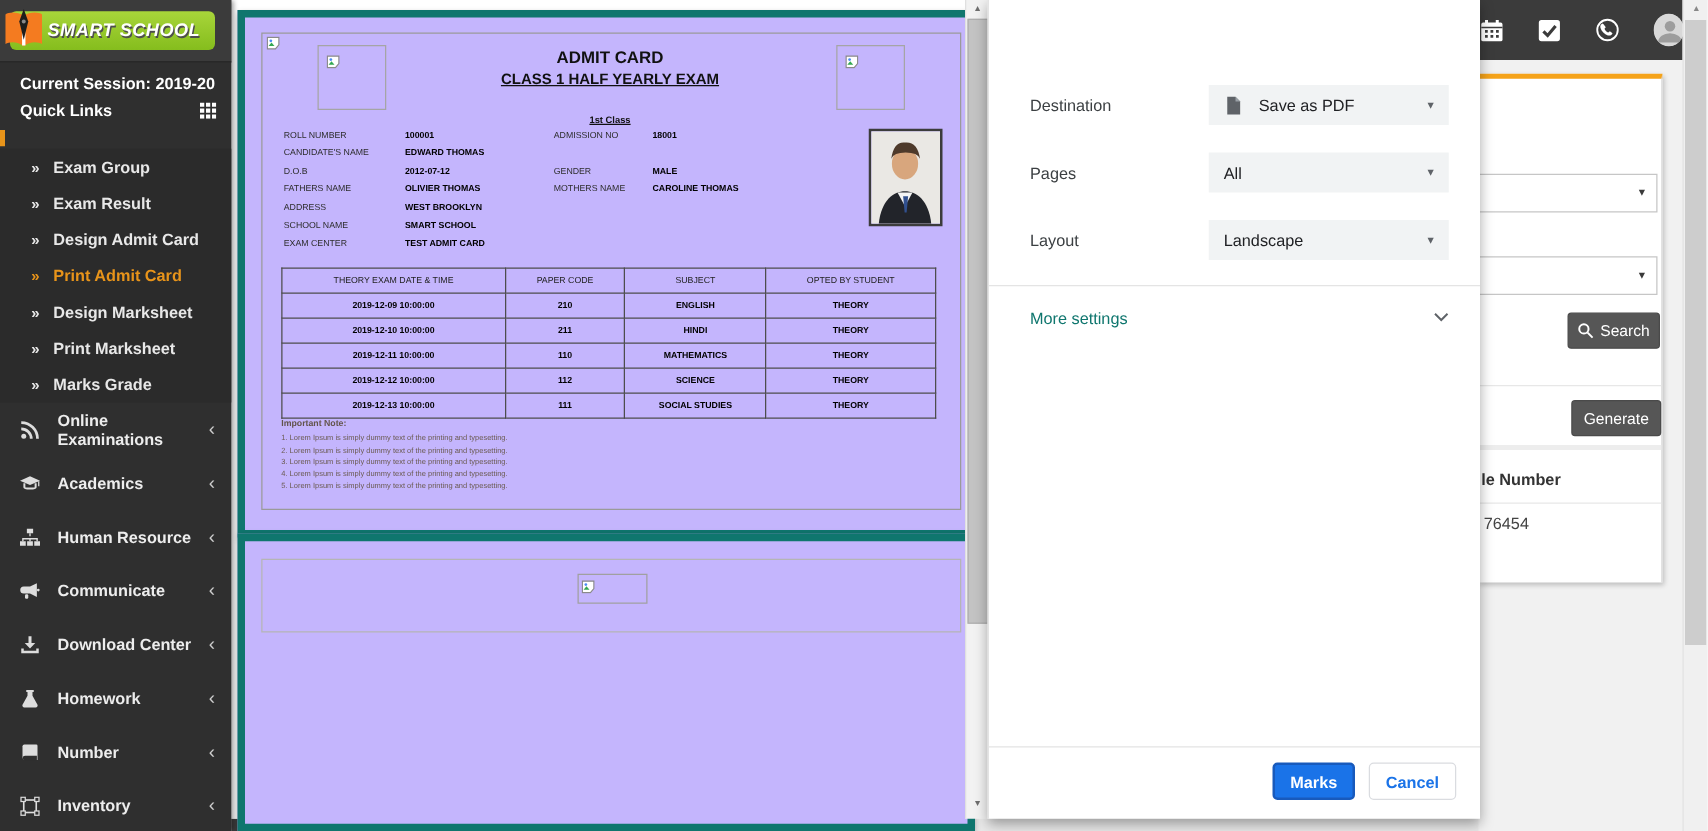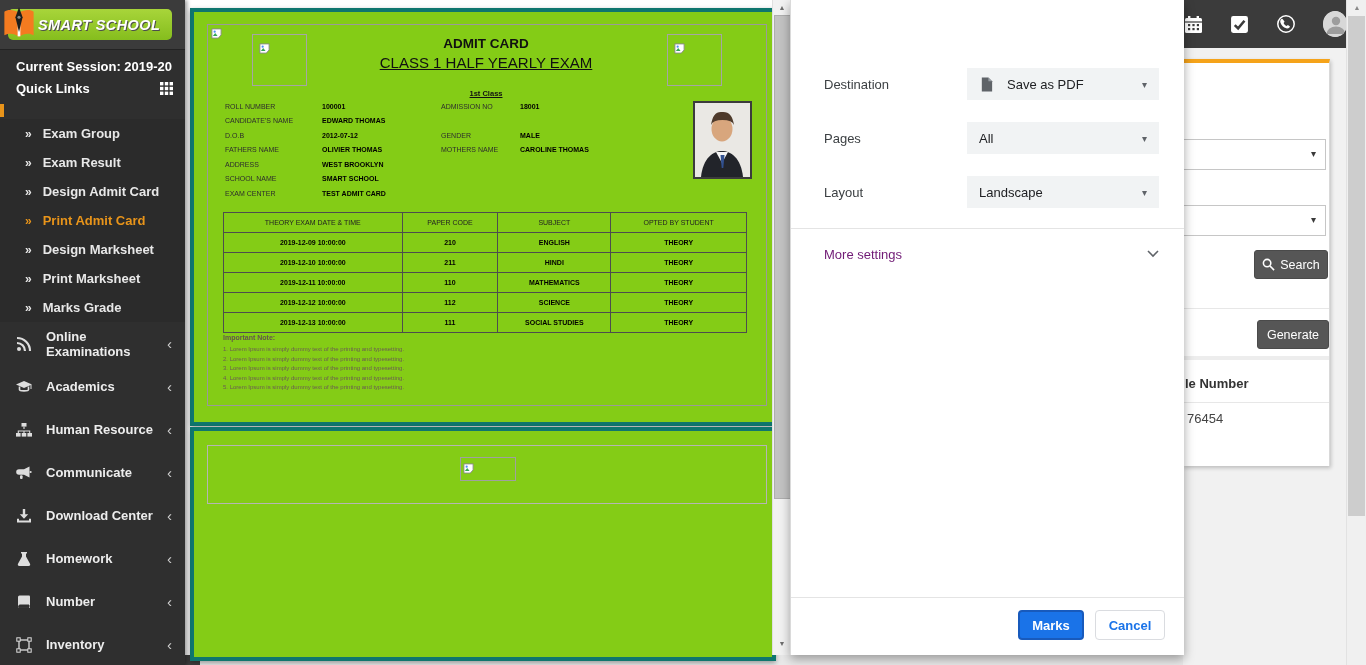--- a/index.html
+++ b/index.html
@@ -17,30 +17,30 @@
   .submenu{position:absolute;left:0;top:119px;width:185px;margin:0;padding:0;list-style:none;background:#2b2b2b;}
   .submenu li{display:flex;align-items:center;height:29px;padding-left:25px;color:#e8e8e8;font-size:13px;font-weight:bold;cursor:pointer;}
   .submenu li .arrow{margin-right:11px;font-size:12px;}
   .submenu li.active{color:#e8941a;}
   .menu{position:absolute;left:0;top:322px;width:185px;margin:0;padding:0;list-style:none;}
   .menu li{display:flex;align-items:center;height:43px;padding:0 13px 0 16px;color:#ededed;font-size:13px;font-weight:bold;cursor:pointer;}
   .menu .micon{width:17px;height:17px;margin-right:13px;flex:none;display:flex;align-items:center;}
   .menu .chev{margin-left:auto;font-size:15px;color:#cfcfcf;font-weight:normal;}
   
   .preview-pane{position:absolute;left:185px;top:0;width:587px;height:655px;background:#fff;z-index:3;}
-  .page{position:absolute;left:5px;width:578px;background:#84cc16;border:4px solid #0f766e;box-shadow:0 2px 5px rgba(0,0,0,.35);}
+  .page{position:absolute;left:5px;width:578px;background:#c4b5fd;border:6px solid #0f766e;box-shadow:0 2px 5px rgba(0,0,0,.35);}
   .page1{top:8px;height:410px;}
   .page2{top:427px;height:226px;}
   .card-frame{position:absolute;left:13px;top:12px;width:558px;height:380px;border:1px solid #9a9a9a;}
   .broken-ic{position:absolute;}
   .logo-box{position:absolute;width:53px;height:50px;border:1px solid #a5a5a5;}
   .lb-left{left:58px;top:22px;}
   .lb-right{left:473px;top:22px;}
   .card-title{position:absolute;left:13px;width:558px;top:24px;text-align:center;font-size:13.5px;font-weight:bold;color:#111;}
-  .card-subtitle{position:absolute;left:13px;width:558px;top:42px;text-align:center;font-size:15px;font-weight:normal;text-decoration:underline;color:#111;}
+  .card-subtitle{position:absolute;left:13px;width:558px;top:42px;text-align:center;font-size:12px;font-weight:bold;text-decoration:underline;color:#111;}
   .class-label{position:absolute;left:13px;width:558px;top:77px;text-align:center;font-size:7.5px;font-weight:bold;text-decoration:underline;color:#111;}
   .dline{position:absolute;font-size:7px;color:#222;white-space:nowrap;}
   .dlab{display:inline-block;color:#2d2d2d;}
   .dl-left .dlab{width:97px;}
   .dl-right .dlab{width:79px;}
   .dval{font-weight:bold;color:#000;}
   .photo{position:absolute;left:499px;top:89px;width:55px;height:74px;border:2px solid #3c3c3c;}
   .exam-table{position:absolute;left:29px;top:200px;width:524px;border-collapse:collapse;font-size:7px;}
   .exam-table th,.exam-table td{border:1px solid #4d4d4d;height:19px;text-align:center;padding:0;}
   .exam-table th{font-weight:normal;color:#222;}
@@ -60,21 +60,21 @@
   .pd-title-row{position:absolute;left:33px;right:25px;top:20px;display:flex;justify-content:space-between;align-items:center;}
   .pd-title{font-size:15.5px;color:#202124;}
   .pd-pages{font-size:13px;color:#202124;}
   .pd-row{position:absolute;left:33px;right:25px;display:flex;align-items:center;}
   .pd-row1{top:68px;} .pd-row2{top:122px;} .pd-row3{top:176px;}
   .pd-label{width:143px;font-size:13px;color:#3c4043;}
   .pd-select{flex:1;height:32px;background:#f1f3f4;border-radius:0;display:flex;align-items:center;padding:0 12px;font-size:13px;color:#202124;cursor:pointer;}
   .pd-select .dicon{margin-right:13px;display:flex;}
   .pd-select .caret{margin-left:auto;color:#5f6368;font-size:10px;}
   .pd-divider{position:absolute;left:0;right:0;top:228px;border-top:1px solid #e4e4e4;}
-  .pd-more{position:absolute;left:33px;right:25px;top:243px;height:22px;display:flex;align-items:center;justify-content:space-between;font-size:13px;color:#701a75;cursor:pointer;}
+  .pd-more{position:absolute;left:33px;right:25px;top:243px;height:22px;display:flex;align-items:center;justify-content:space-between;font-size:13px;color:#0f766e;cursor:pointer;}
   .pd-footer-divider{position:absolute;left:0;right:0;top:597px;border-top:1px solid #e4e4e4;}
   .pd-save{position:absolute;left:227px;top:610px;width:66px;height:30px;background:#1a73e8;border:2px solid #185abc;border-radius:4px;color:#fff;font-size:13px;font-weight:bold;cursor:pointer;}
   .pd-cancel{position:absolute;left:304px;top:610px;width:70px;height:30px;background:#fff;border:1px solid #dadce0;border-radius:4px;color:#1a73e8;font-size:13px;font-weight:bold;cursor:pointer;}
   
   .bg-page{position:absolute;left:1183px;top:0;width:163px;height:665px;background:#f1f1f1;z-index:2;}
   .topbar{position:absolute;left:0;top:0;width:163px;height:48px;background:#3b3b3b;display:flex;align-items:center;gap:27px;padding-left:1px;}
   .topbar .tbi{display:flex;cursor:pointer;}
   .avatar{width:26px;height:26px;border-radius:50%;overflow:hidden;background:#d8d8d8;cursor:pointer;}
   .content-card{position:absolute;left:0;top:59px;width:146px;height:403px;background:#fff;border-top:4px solid #f5a31a;border-right:1px solid #d9d9d9;box-shadow:1px 2px 4px rgba(0,0,0,.22);}
   .bgp-select{position:absolute;left:-3px;right:3px;height:29px;background:#fff;border:1px solid #c6c6c6;cursor:pointer;}

